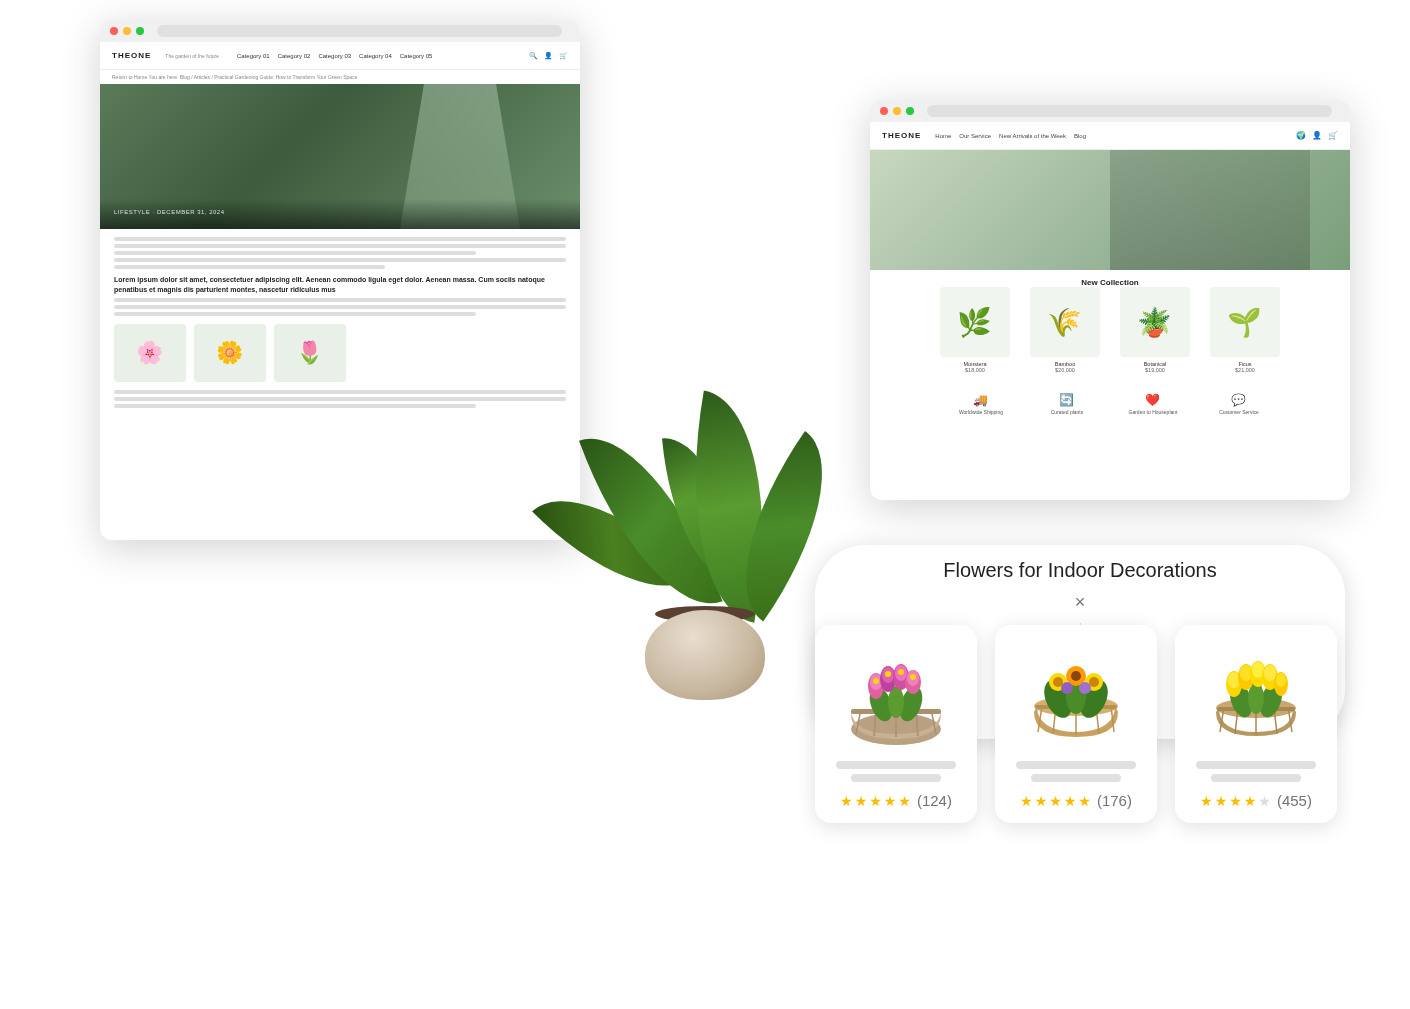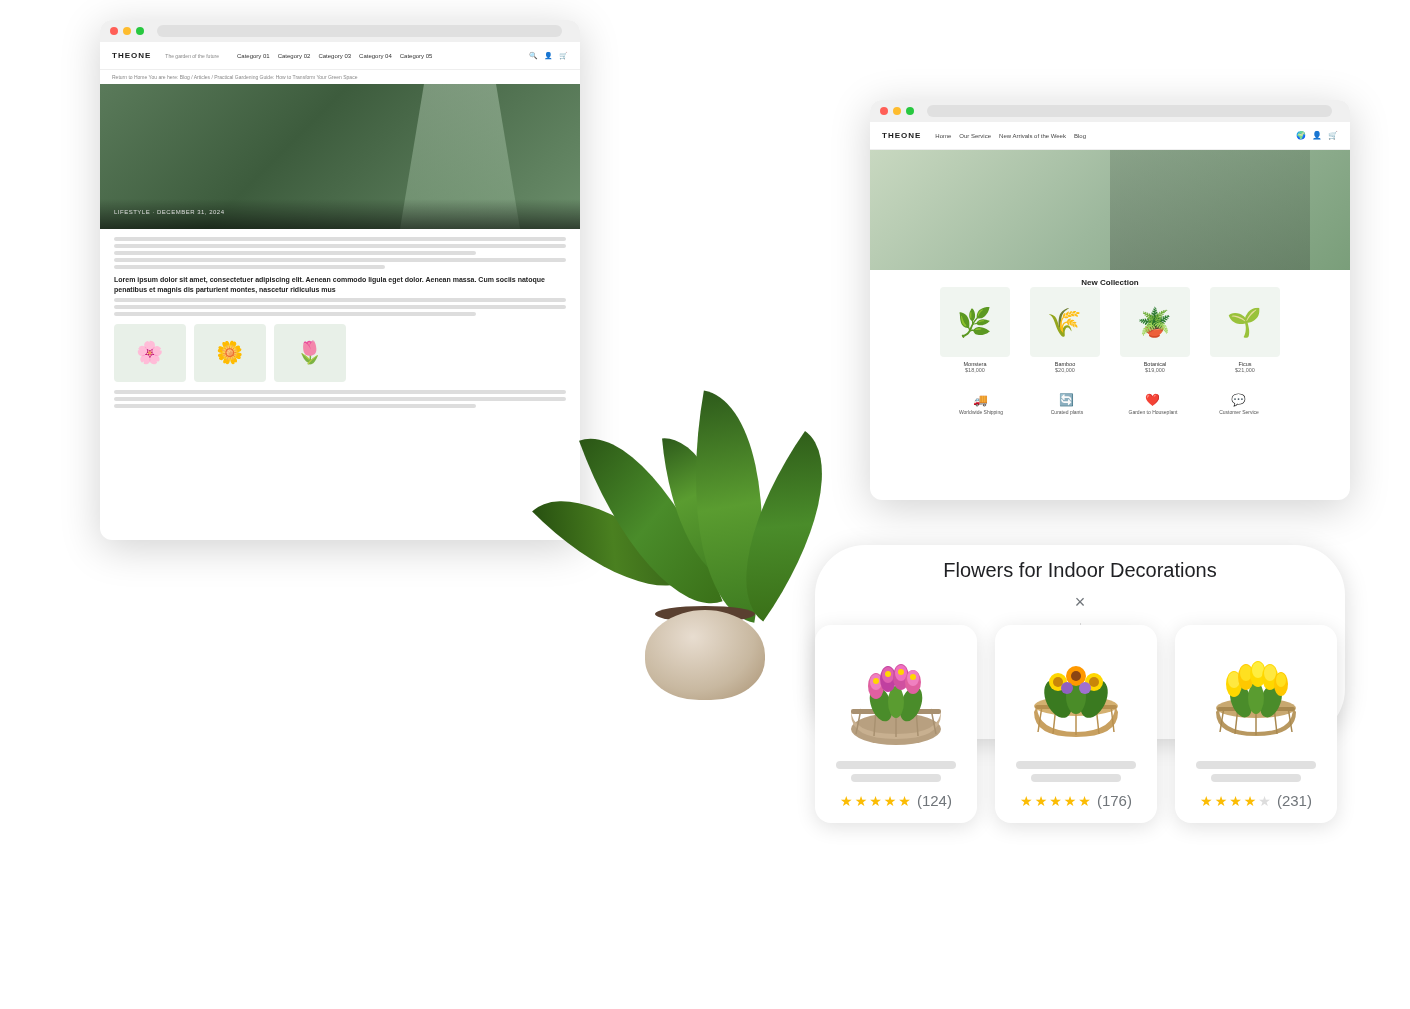--- a/index.html
+++ b/index.html
@@ -775,16 +775,16 @@
       </svg>
     </div>
     <div class="product-card-line1"></div>
     <div class="product-card-line2"></div>
     <div class="product-card-stars">
       <span class="star">★</span>
       <span class="star">★</span>
       <span class="star">★</span>
       <span class="star">★</span>
       <span class="star" style="color:#ddd;">★</span>
-      <span class="product-card-count">(231)</span>
+      <span class="product-card-count">(455)</span>
     </div>
   </div>
 </div>
 
 </body></html>

